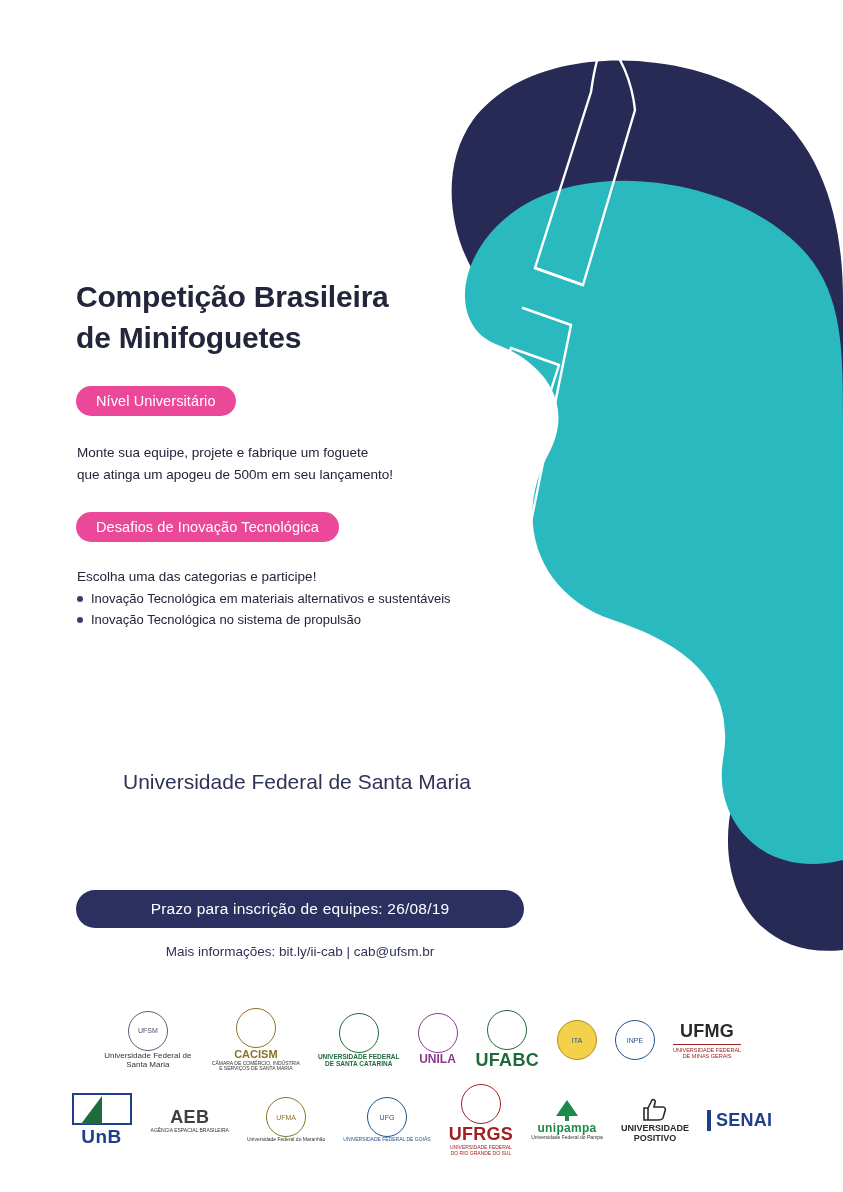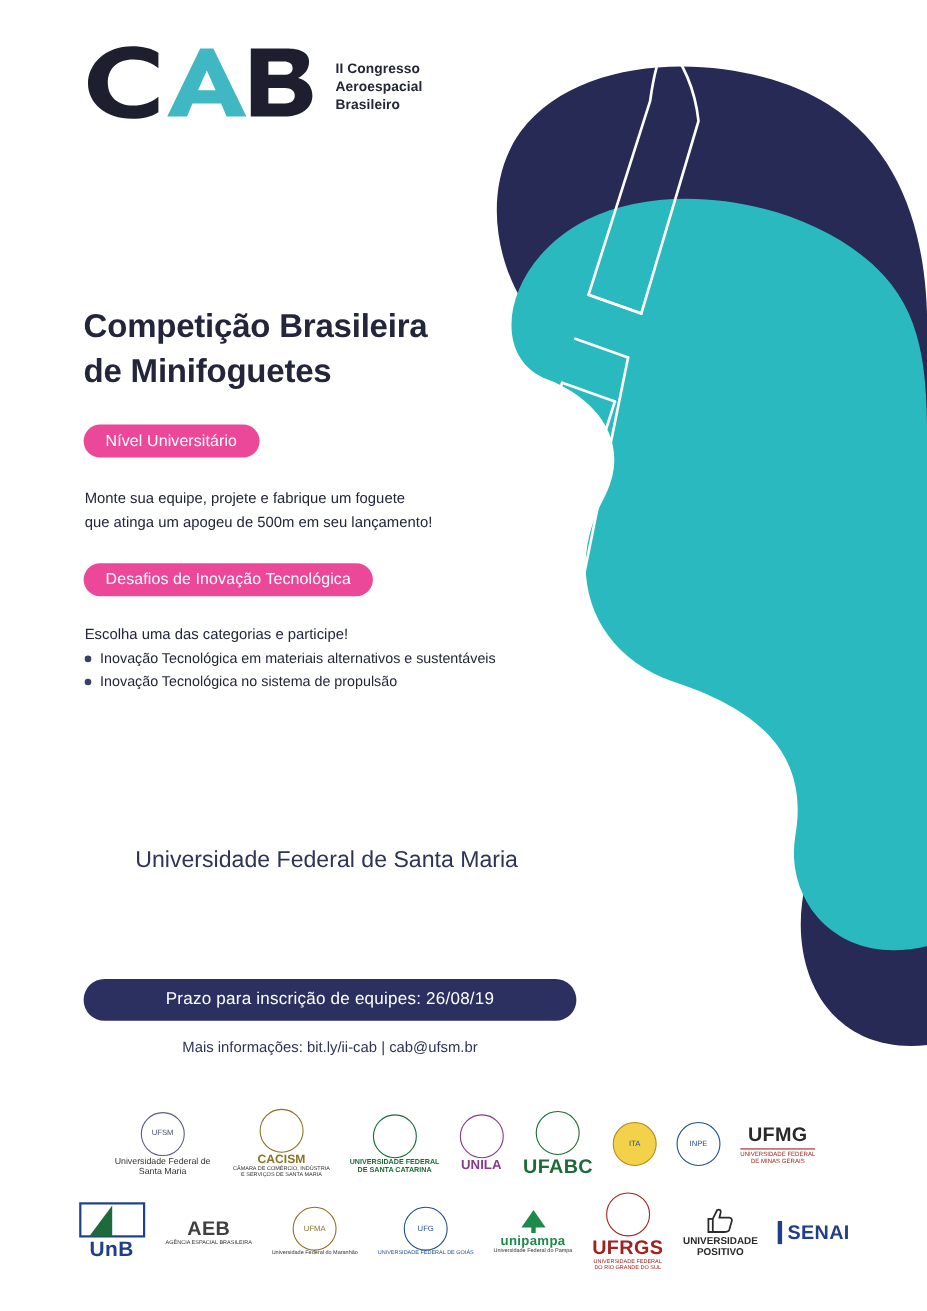--- a/index.html
+++ b/index.html
@@ -253,33 +253,20 @@
       <path d="M222 516 C214 508 204 508 197 516 C192 522 190 532 192 540 L134 730 L178 746 L234 556 C237 544 230 524 222 516 Z"></path>
 
       <ellipse cx="76" cy="750" rx="22" ry="17"></ellipse>
       <ellipse cx="124" cy="766" rx="22" ry="17"></ellipse>
       <ellipse cx="172" cy="782" rx="22" ry="17"></ellipse>
       <ellipse cx="100" cy="792" rx="22" ry="17"></ellipse>
       <ellipse cx="148" cy="808" rx="22" ry="17"></ellipse>
     </g>
   </svg>
 
-  <div class="logo-block">
-    <svg class="logo-mark" viewBox="0 0 215 72" aria-hidden="true">
-
-      <path d="M44 4 C20 4 4 20 4 38 C4 56 20 70 44 70 C54 70 62 68 68 64 L68 50 C62 55 54 58 45 58 C31 58 22 50 22 37 C22 24 31 16 45 16 C54 16 62 19 68 24 L68 10 C62 6 54 4 44 4 Z" fill="#1d1f2e"></path>
-
-      <path d="M106 6 L76 68 L94 68 L99 56 L125 56 L130 68 L148 68 L118 6 Z M104 44 L112 26 L120 44 Z" fill="#3fb8c4"></path>
-
-      <path d="M152 6 L152 68 L182 68 C198 68 208 60 208 49 C208 41 203 35 195 33 C201 30 205 25 205 18 C205 9 196 6 184 6 Z M168 18 L182 18 C187 18 190 20 190 24 C190 28 187 30 182 30 L168 30 Z M168 42 L183 42 C189 42 192 45 192 49 C192 53 189 56 183 56 L168 56 Z" fill="#1d1f2e"></path>
-    </svg>
-    <div class="logo-sub">II Congresso
-Aeroespacial
-Brasileiro</div>
-  </div>
 
   <div class="headline">Competição Brasileira
 de Minifoguetes</div>
 
   <div class="pill pill-univ">Nível Universitário</div>
 
   <div class="para para-monte">Monte sua equipe, projete e fabrique um foguete
 que atinga um apogeu de 500m em seu lançamento!</div>
 
   <div class="pill pill-desafios">Desafios de Inovação Tecnológica</div>
@@ -367,39 +354,39 @@
           <span>UFMA</span>
         </div>
         <div class="lbl" style="font-size:5px">Universidade Federal do Maranhão</div>
       </div>
 
       <div class="sponsor">
         <div class="crest blue">
           <span>UFG</span>
         </div>
         <div class="lbl" style="font-size:5px;color:#1f4f8a">UNIVERSIDADE FEDERAL DE GOIÁS</div>
+      </div>
+
+      <div class="sponsor">
+        <div class="crest red"></div>
+        <div class="word-mid" style="color:#a32020">UFRGS</div>
+        <div class="lbl" style="font-size:5px;color:#a32020">UNIVERSIDADE FEDERAL
+DO RIO GRANDE DO SUL</div>
       </div>
 
       <div class="sponsor">
         <svg width="30" height="22" viewBox="0 0 30 22" aria-hidden="true">
           <path d="M15 1 L26 17 L4 17 Z" fill="#1d8a4a"></path>
           <rect x="13" y="16" width="4" height="6" fill="#1d8a4a"></rect>
         </svg>
         <div class="word-mid" style="color:#1d8a4a;font-size:12px">unipampa</div>
         <div class="lbl" style="font-size:5px">Universidade Federal do Pampa</div>
       </div>
 
       <div class="sponsor">
-        <div class="crest red"></div>
-        <div class="word-mid" style="color:#a32020">UFRGS</div>
-        <div class="lbl" style="font-size:5px;color:#a32020">UNIVERSIDADE FEDERAL
-DO RIO GRANDE DO SUL</div>
-      </div>
-
-      <div class="sponsor">
         <svg width="26" height="26" viewBox="0 0 26 26" aria-hidden="true">
           <path d="M6 11 L10 3 C12 2 14 3 13 6 L12 10 L21 10 C23 10 24 12 23 14 L21 21 C20 23 18 23 16 23 L6 23 Z M2 11 L6 11 L6 23 L2 23 Z" fill="none" stroke="#2a2a2a" stroke-width="1.6"></path>
         </svg>
         <div class="lbl" style="font-weight:bold;font-size:9px;color:#2a2a2a">UNIVERSIDADE
 POSITIVO</div>
       </div>
 
       <div class="sponsor">
         <div class="word-mid" style="color:#1f3f8a;border-left:4px solid #1f3f8a;padding-left:5px">SENAI</div>
       </div>

